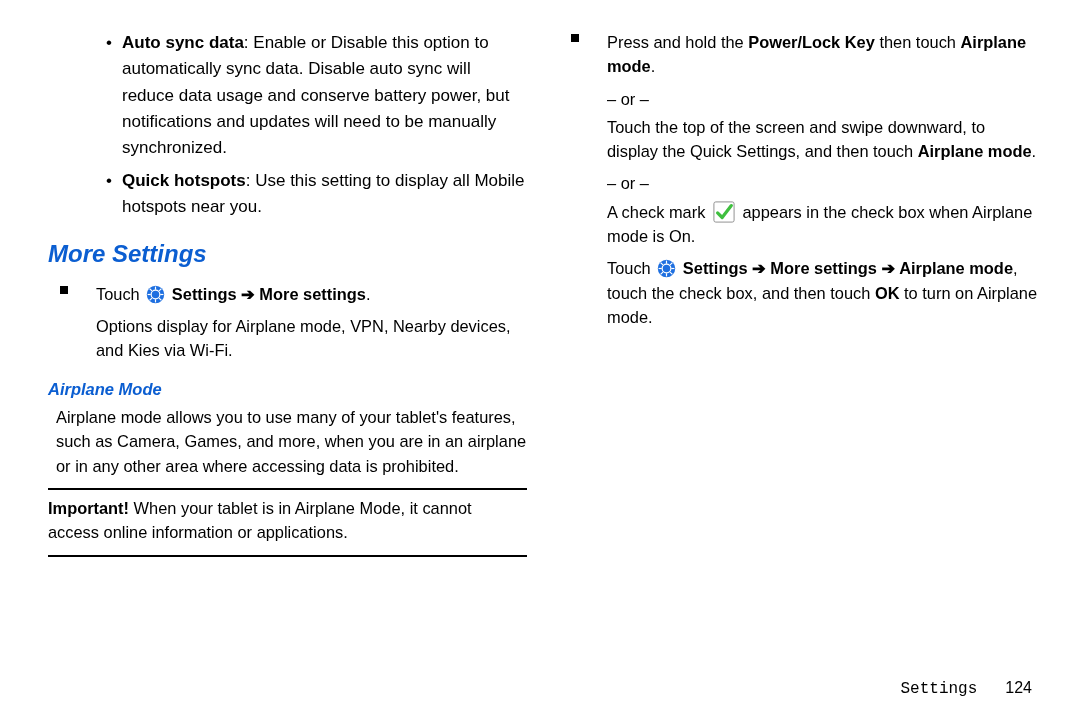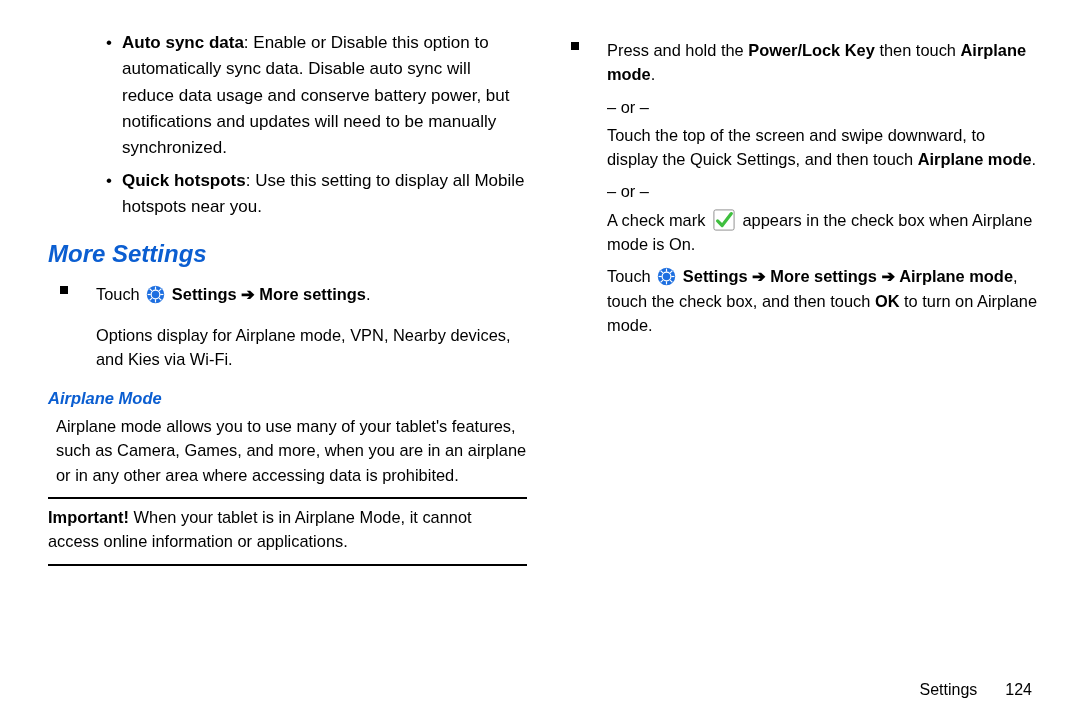--- a/index.html
+++ b/index.html
@@ -105,21 +105,21 @@
 
     .or-text { margin: 4px 0 4px 0; }
 
     .footer {
       position: absolute;
       right: 48px;
       bottom: 18px;
       font-size: 16px;
       color: #000;
     }
-    .footer .chapter { margin-right: 28px; }
+    .footer .chapter { margin-right: 28px; font-family: Liberation Mono, monospace; }
   </style>
 </head>
 <body>
 
 <div class="page">
 
   <div class="column col-left">
 
     <div class="bullet-list">
       <div class="bullet-item narrow">
@@ -146,38 +146,38 @@
                 <line x1="2" y1="12" x2="6" y2="12"></line>
                 <line x1="18" y1="12" x2="22" y2="12"></line>
                 <line x1="4.5" y1="4.5" x2="7.5" y2="7.5"></line>
                 <line x1="16.5" y1="16.5" x2="19.5" y2="19.5"></line>
                 <line x1="19.5" y1="4.5" x2="16.5" y2="7.5"></line>
                 <line x1="7.5" y1="16.5" x2="4.5" y2="19.5"></line>
               </g>
             </svg>
         </span>
         <span class="b"> Settings ➔ More settings</span><span>.</span>
-        <div class="para sub-indent" style="margin-top:17px">Options display for Airplane mode, VPN, Nearby devices, and Kies via Wi-Fi.</div>
+        <div class="para sub-indent" style="margin-top:8px">Options display for Airplane mode, VPN, Nearby devices, and Kies via Wi-Fi.</div>
       </div>
     </div>
 
     <div class="h-airplane">Airplane Mode</div>
     <div class="para indent-body">Airplane mode allows you to use many of your tablet's features, such as Camera, Games, and more, when you are in an airplane or in any other area where accessing data is prohibited.</div>
 
     <hr class="hr-thick">
     <div class="important-block">
       <span class="b">Important! </span><span>When your tablet is in Airplane Mode, it cannot access online information or applications.</span>
     </div>
     <hr class="hr-thick">
 
   </div>
 
   <div class="column col-right">
 
-    <div class="square-list" style="margin-top:8px">
+    <div class="square-list" style="margin-top:0">
       <div class="square-item">
         <span class="marker"></span>
 
         <div class="para">
           <span>Press and hold the </span><span class="b">Power/Lock Key</span><span> then touch </span><span class="b">Airplane mode</span><span>.</span>
         </div>
 
         <div class="para or-text">– or –</div>
 
         <div class="para">

